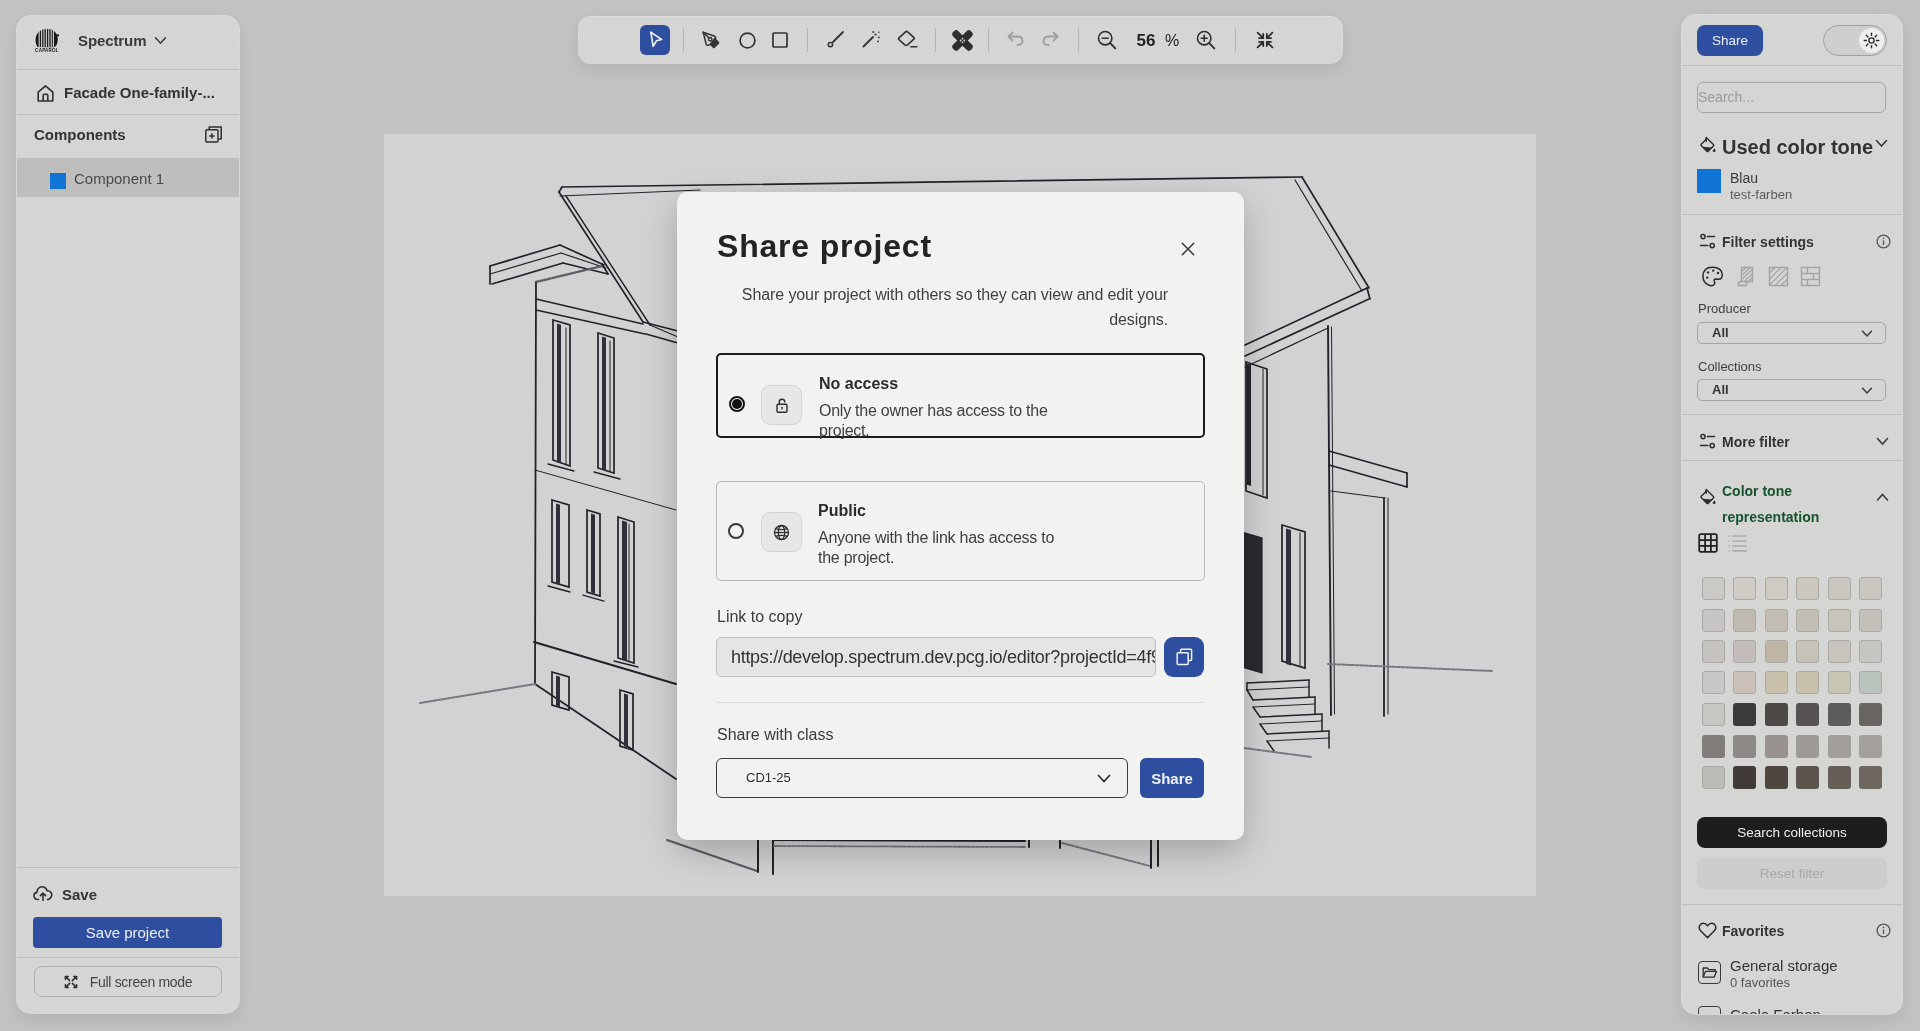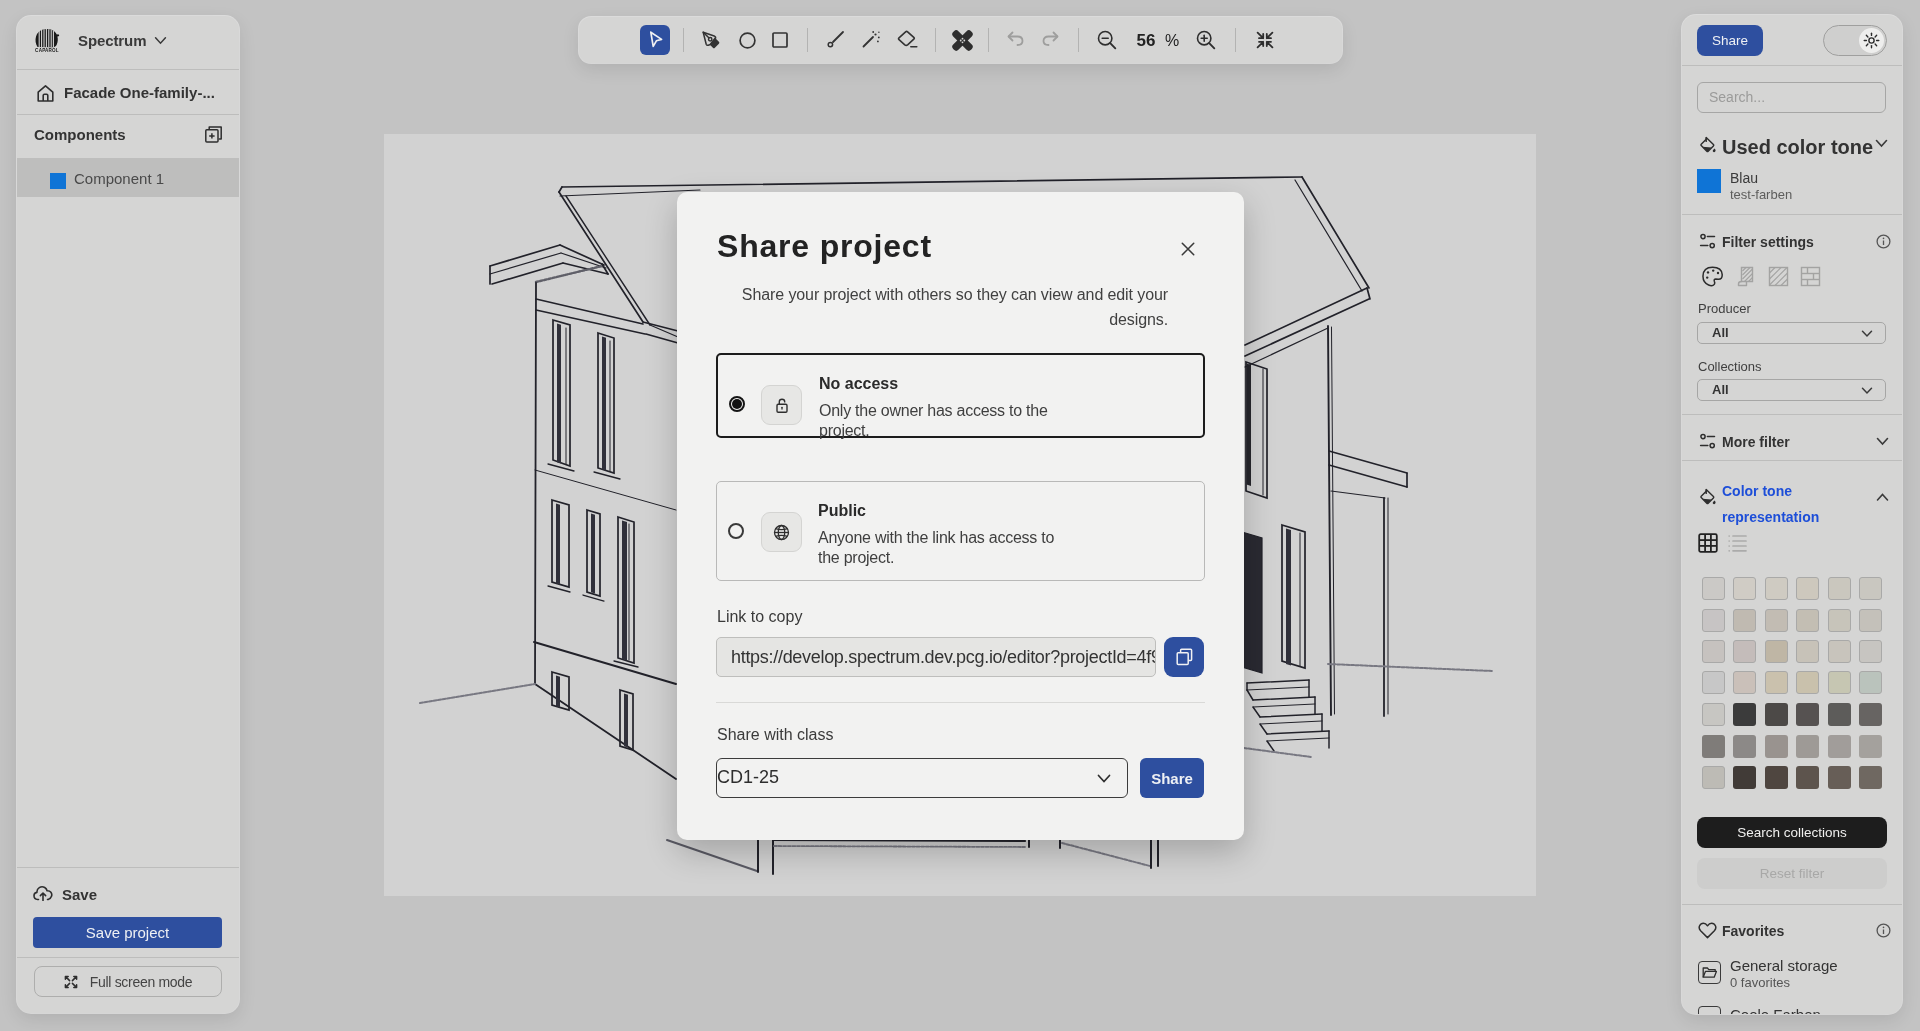--- a/index.html
+++ b/index.html
@@ -344,21 +344,21 @@
             <line x1="13.6" y1="8.5" x2="15.8" y2="8.5"></line>
             <line x1="3.34" y1="3.34" x2="4.9" y2="4.9"></line>
             <line x1="12.1" y1="12.1" x2="13.66" y2="13.66"></line>
             <line x1="3.34" y1="13.66" x2="4.9" y2="12.1"></line>
             <line x1="12.1" y1="4.9" x2="13.66" y2="3.34"></line>
           </g>
       </svg>
     </div>
   </div>
   <div class="divh" style="top:50px;"></div>
-  <div class="abs" style="left:15px; top:67px; width:189px; height:31px; border-radius:6px; border:1px solid #a6a6a5; color:#9b9b9a; font-size:14px; line-height:29px; padding-left:11px;">Search...</div>
+  <div class="abs" style="left:15px; top:67px; width:189px; height:31px; border-radius:6px; border:1px solid #a6a6a5; color:#9b9b9a; font-size:14px; line-height:29px; ">Search...</div>
 
   <div class="abs" style="left:17px; top:121px;">
     <svg width="18" height="18" viewBox="0 0 18 18" fill="none" stroke="#2e2e2e" stroke-width="1.4" stroke-linejoin="round">
       <path d="M7.2 1.4 L14.4 8.6 Q15.1 9.3 14.4 10.0 L9.2 15.2 Q8.5 15.9 7.8 15.2 L2.2 9.6 Q1.5 8.9 2.2 8.2 L7.2 3.2 Z"></path>
       <path d="M3.4 10.8 L12.6 11.6 L9.2 15.0 Q8.5 15.7 7.8 15.0 Z" fill="#2e2e2e" stroke="none"></path>
       <line x1="7.2" y1="1.4" x2="7.2" y2="6.0"></line>
       <path d="M15.9 12.4 Q17.3 14.6 16.1 15.7 Q14.9 16.8 13.9 15.4 Q13.1 14.2 15.9 12.4 Z" fill="#2e2e2e" stroke="none"></path>
     </svg>
   </div>
   <div class="abs" style="left:40px; top:121px; font-size:20px; font-weight:bold; color:#333;">Used color tone</div>
@@ -466,21 +466,21 @@
   <div class="divh" style="top:445px;"></div>
 
   <div class="abs" style="left:17px; top:473px;">
     <svg width="18" height="18" viewBox="0 0 18 18" fill="none" stroke="#2e2e2e" stroke-width="1.4" stroke-linejoin="round">
       <path d="M7.2 1.4 L14.4 8.6 Q15.1 9.3 14.4 10.0 L9.2 15.2 Q8.5 15.9 7.8 15.2 L2.2 9.6 Q1.5 8.9 2.2 8.2 L7.2 3.2 Z"></path>
       <path d="M3.4 10.8 L12.6 11.6 L9.2 15.0 Q8.5 15.7 7.8 15.0 Z" fill="#2e2e2e" stroke="none"></path>
       <line x1="7.2" y1="1.4" x2="7.2" y2="6.0"></line>
       <path d="M15.9 12.4 Q17.3 14.6 16.1 15.7 Q14.9 16.8 13.9 15.4 Q13.1 14.2 15.9 12.4 Z" fill="#2e2e2e" stroke="none"></path>
     </svg>
   </div>
-  <div class="abs" style="left:40px; top:463px; font-size:14px; font-weight:bold; color:#1d4ed8; line-height:26px;">Color tone<br>representation</div>
+  <div class="abs" style="left:40px; top:463px; font-size:14px; font-weight:bold; color:#14532d; line-height:26px;">Color tone<br>representation</div>
   <div class="abs" style="left:194px; top:478px;">
       <svg width="13" height="9" viewBox="0 0 13 9" fill="none" stroke="#3a3a3a" stroke-width="1.6" stroke-linecap="round">
         <path d="M1.5 7 L6.5 1.5 L11.5 7"></path>
       </svg>
     </div>
 
   <div class="abs" style="left:16px; top:518px;">
     <svg width="20" height="20" viewBox="0 0 20 20" fill="none" stroke="#222" stroke-width="1.8">
       <rect x="1.2" y="1.2" width="17.6" height="17.6" rx="1.5"></rect>
       <line x1="7.1" y1="1.2" x2="7.1" y2="18.8"></line>
@@ -614,19 +614,19 @@
   <div class="abs" style="left:40px; top:416px; font-size:16px; color:#3a3a3a;">Link to copy</div>
   <div class="abs" style="left:39px; top:445px; width:440px; height:40px; background:#e5e5e3; border:1px solid #bebebc; border-radius:5px; font-size:18px; letter-spacing:-0.3px; color:#333; line-height:38px; padding-left:14px; overflow:hidden; white-space:nowrap;">https://develop.spectrum.dev.pcg.io/editor?projectId=4f9e2c</div>
   <div class="abs blueb" style="left:487px; top:445px; width:40px; height:40px; border-radius:9px; display:flex; align-items:center; justify-content:center;">
     <svg width="17" height="18" viewBox="0 0 17 18" fill="none" stroke="#f2f2f4" stroke-width="1.5" stroke-linejoin="round">
       <path d="M4.6 4.6 L4.6 2.2 Q4.6 1.2 5.6 1.2 L14.6 1.2 Q15.6 1.2 15.6 2.2 L15.6 11.6 Q15.6 12.6 14.6 12.6 L12.2 12.6"></path>
       <rect x="1.2" y="4.8" width="11" height="11.6" rx="1"></rect>
     </svg>
   </div>
   <div class="abs" style="left:39px; top:510px; width:489px; height:1px; background:#d9d9d7;"></div>
   <div class="abs" style="left:40px; top:534px; font-size:16px; color:#3a3a3a;">Share with class</div>
-  <div class="abs" style="left:39px; top:566px; width:412px; height:40px; border:1.5px solid #3c3c3c; border-radius:6px; font-size:18px; color:#2e2e2e; line-height:37px; padding-left:0;">CD1-25
+  <div class="abs" style="left:39px; top:566px; width:412px; height:40px; border:1.5px solid #3c3c3c; border-radius:6px; font-size:13px; color:#2e2e2e; line-height:37px; padding-left:29px;">CD1-25
     <svg class="abs" style="right:16px; top:15px;" width="14" height="10" viewBox="0 0 14 10" fill="none" stroke="#2e2e2e" stroke-width="1.7" stroke-linecap="round">
         <path d="M1.5 1.5 L7 7.5 L12.5 1.5"></path>
       </svg>
   </div>
   <div class="abs blueb" style="left:463px; top:566px; width:64px; height:40px; border-radius:6px; font-size:15px; font-weight:bold; display:flex; align-items:center; justify-content:center;">Share</div>
 </div>
 
 </body></html>

